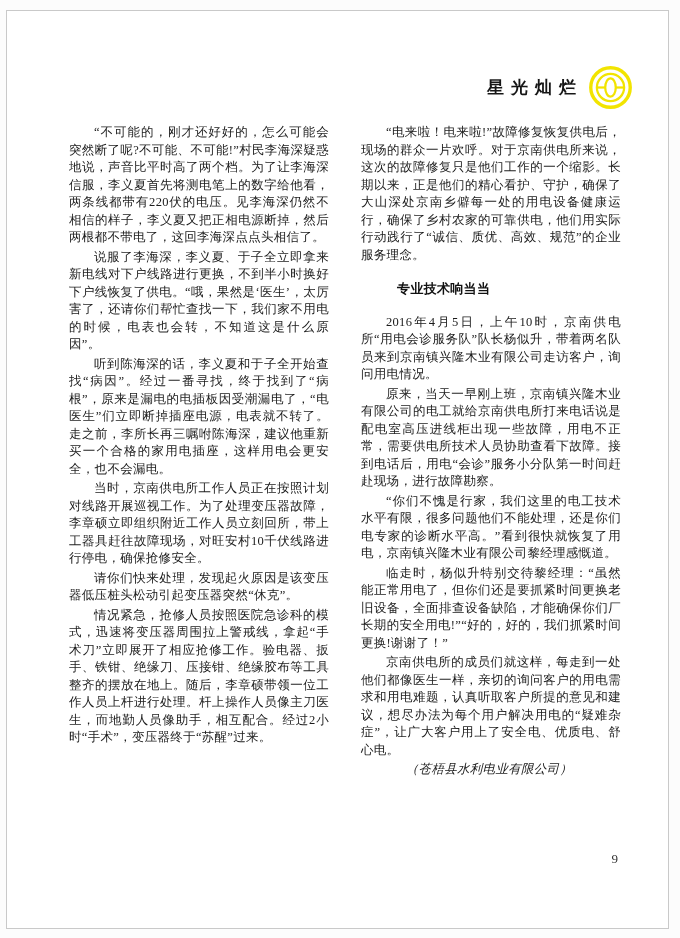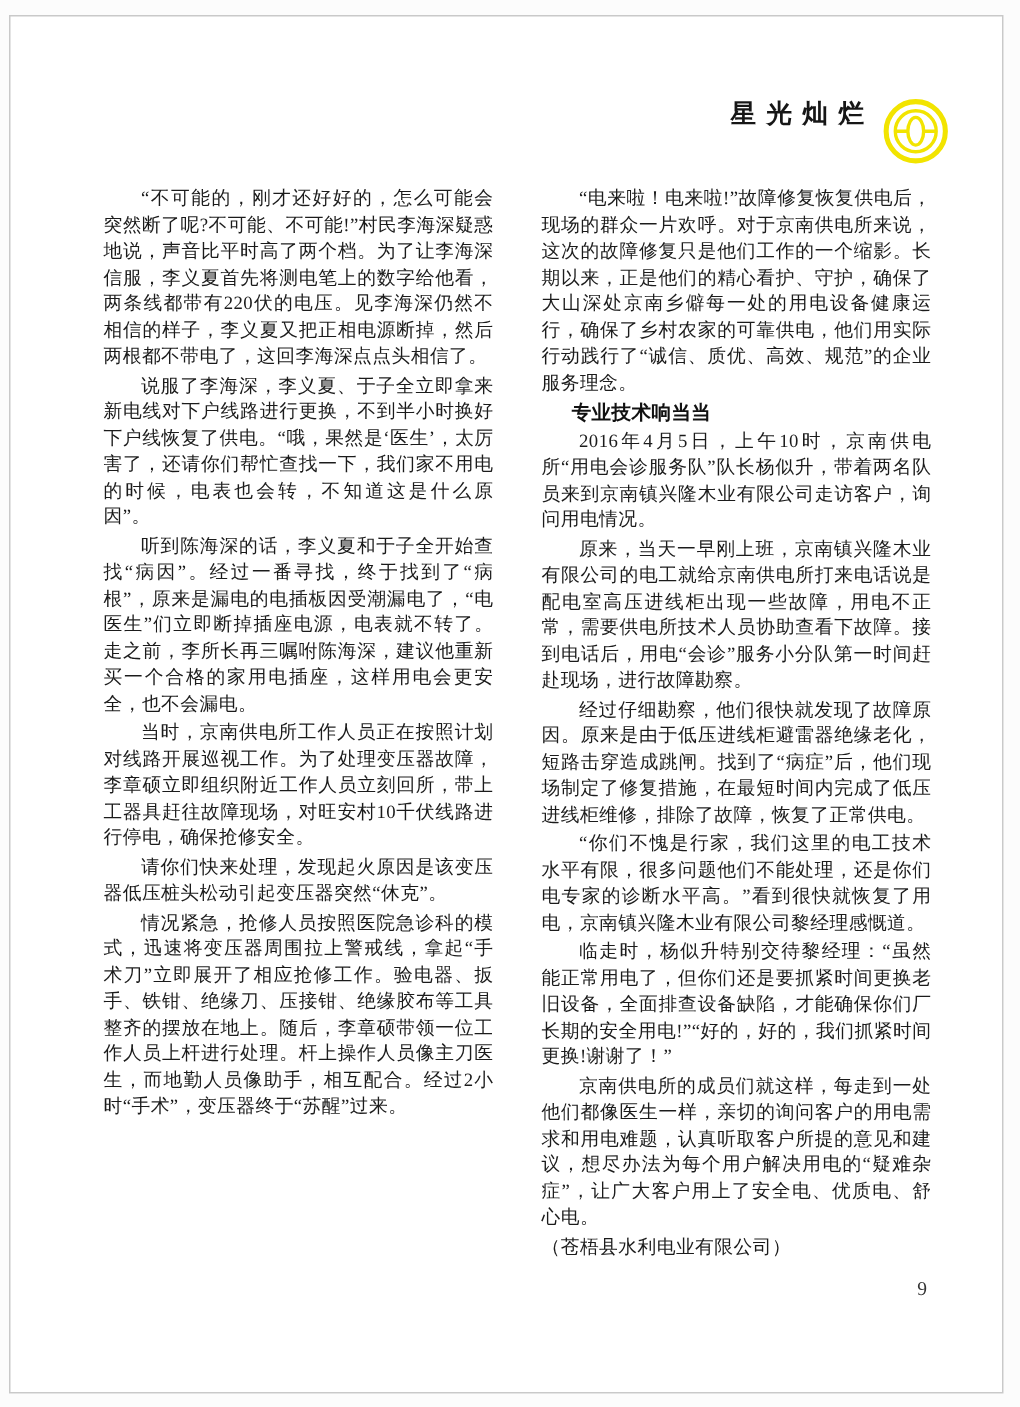--- a/index.html
+++ b/index.html
@@ -12,21 +12,21 @@
   }
   .page {
     position:absolute; left:6px; top:10px;
     width:663px; height:919px;
     background:#ffffff;
     border:1px solid #c9c9c9;
     box-sizing:border-box;
   }
   .header {
     position:absolute; top:53px; left:0; right:34px;
-    display:flex; justify-content:flex-end; gap:4px;
+    display:flex; justify-content:flex-end; align-items:center; gap:4px;
   }
   .page-title {
     font-family:"Liberation Sans","DejaVu Sans",sans-serif;
     font-size:17px; font-weight:bold; letter-spacing:7px;
     color:#161616;
     white-space:nowrap;
   }
   .logo { width:47px; height:47px; display:block; }
   .content {
     position:absolute; top:111px; left:60px;
@@ -34,26 +34,26 @@
   }
   .col {
     width:264px;
     font-size:12.5px; line-height:17.5px;
     letter-spacing:0.3px;
     text-align:justify;
     text-justify:inter-ideograph;
   }
   .col p { margin:2px; text-indent:2em; }
   .col h3 {
-    margin:0; text-indent:1.7em;
+    margin:16px; text-indent:1.7em;
     font-family:"Liberation Sans","DejaVu Sans",sans-serif;
     font-size:13px; font-weight:bold; line-height:17.5px;
     color:#111;
   }
-  .signature { text-align:left; text-indent:0 !important; padding-right:4px; }
+  .signature { text-align:center; text-indent:0 !important; padding-right:4px;font-style:italic; }
   .page-number {
     position:absolute; top:840px; right:50px;
     font-size:13px; color:#333;
   }
 </style>
 </head>
 <body>
 
 <div class="page">
 
@@ -75,21 +75,20 @@
         <p>当时，京南供电所工作人员正在按照计划对线路开展巡视工作。为了处理变压器故障，李章硕立即组织附近工作人员立刻回所，带上工器具赶往故障现场，对旺安村10千伏线路进行停电，确保抢修安全。</p>
         <p>请你们快来处理，发现起火原因是该变压器低压桩头松动引起变压器突然“休克”。</p>
         <p>情况紧急，抢修人员按照医院急诊科的模式，迅速将变压器周围拉上警戒线，拿起“手术刀”立即展开了相应抢修工作。验电器、扳手、铁钳、绝缘刀、压接钳、绝缘胶布等工具整齐的摆放在地上。随后，李章硕带领一位工作人员上杆进行处理。杆上操作人员像主刀医生，而地勤人员像助手，相互配合。经过2小时“手术”，变压器终于“苏醒”过来。</p>
       </div>
     <div class="col">
 
     <p>“电来啦！电来啦!”故障修复恢复供电后，现场的群众一片欢呼。对于京南供电所来说，这次的故障修复只是他们工作的一个缩影。长期以来，正是他们的精心看护、守护，确保了大山深处京南乡僻每一处的用电设备健康运行，确保了乡村农家的可靠供电，他们用实际行动践行了“诚信、质优、高效、规范”的企业服务理念。</p>
         <h3>专业技术响当当</h3>
         <p>2016年4月5日，上午10时，京南供电所“用电会诊服务队”队长杨似升，带着两名队员来到京南镇兴隆木业有限公司走访客户，询问用电情况。</p>
         <p>原来，当天一早刚上班，京南镇兴隆木业有限公司的电工就给京南供电所打来电话说是配电室高压进线柜出现一些故障，用电不正常，需要供电所技术人员协助查看下故障。接到电话后，用电“会诊”服务小分队第一时间赶赴现场，进行故障勘察。</p>
-        <p>经过仔细勘察，他们很快就发现了故障原因。原来是由于低压进线柜避雷器绝缘老化，短路击穿造成跳闸。找到了“病症”后，他们现场制定了修复措施，在最短时间内完成了低压进线柜维修，排除了故障，恢复了正常供电。</p>
         <p>“你们不愧是行家，我们这里的电工技术水平有限，很多问题他们不能处理，还是你们电专家的诊断水平高。”看到很快就恢复了用电，京南镇兴隆木业有限公司黎经理感慨道。</p>
         <p>临走时，杨似升特别交待黎经理：“虽然能正常用电了，但你们还是要抓紧时间更换老旧设备，全面排查设备缺陷，才能确保你们厂长期的安全用电!”“好的，好的，我们抓紧时间更换!谢谢了！”</p>
         <p>京南供电所的成员们就这样，每走到一处他们都像医生一样，亲切的询问客户的用电需求和用电难题，认真听取客户所提的意见和建议，想尽办法为每个用户解决用电的“疑难杂症”，让广大客户用上了安全电、优质电、舒心电。</p>
         <p class="signature">（苍梧县水利电业有限公司）</p>
       </div>
   </div>
 
   <div class="page-number">9</div>
 
 </div>

